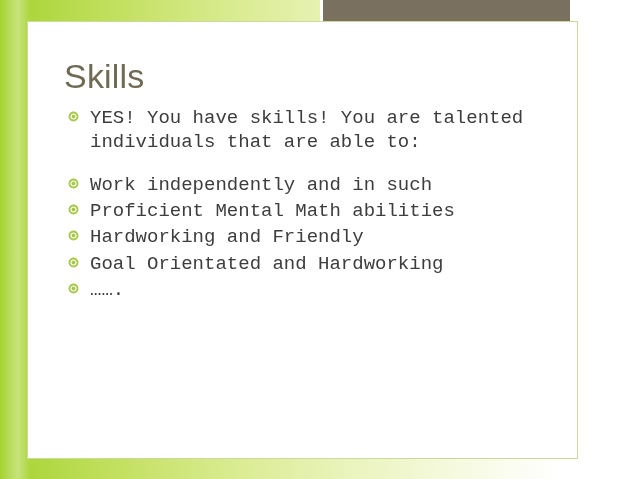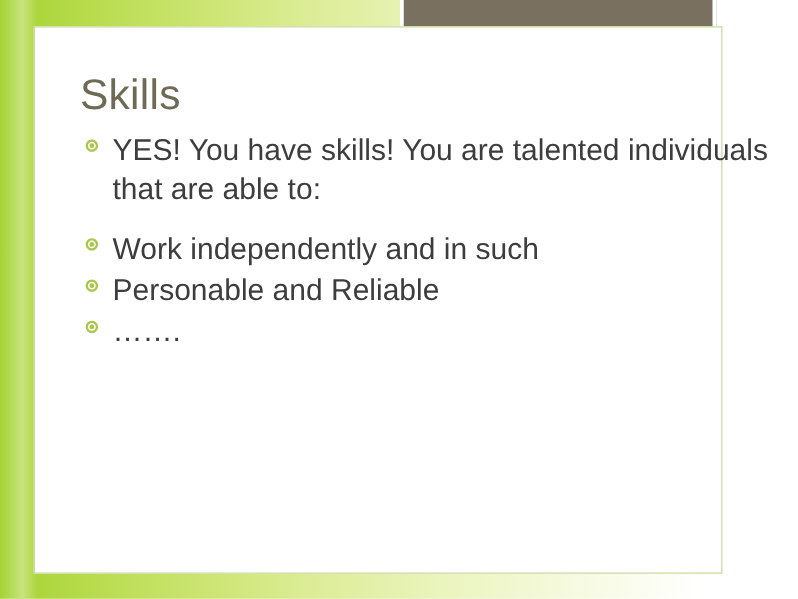--- a/index.html
+++ b/index.html
@@ -71,23 +71,23 @@
     width: 560px;
     list-style: none;
     margin: 0;
     padding: 0;
   }
   .item {
     position: relative;
     padding-left: 24px;
     margin-bottom: 2px;
     color: #3d3d3d;
-    font-size: 24px;
+    font-size: 19px;
     line-height: 1.28;
-    font-family: Liberation Sans, sans-serif;
+    font-family: Liberation Mono, monospace;
   }
   .item .bullet {
     position: absolute;
     left: 2px;
     top: 5px;
     width: 11px;
     height: 11px;
     display: block;
   }
   .item .bullet svg { display: block; }
@@ -127,21 +127,39 @@
           </span>
           <span class="txt">Work independently and in such</span>
         </li>
         <li class="item">
           <span class="bullet">
             <svg viewBox="0 0 12 12" width="11" height="11">
               <path d="M6 0.6 C8.9 0.6 11.4 3.1 11.4 6 C11.4 8.9 8.9 11.4 6 11.4 C3.1 11.4 0.6 8.9 0.6 6 C0.6 3.1 3.1 0.6 6 0.6 Z M6 2.6 C4.1 2.6 2.6 4.1 2.6 6 C2.6 7.9 4.1 9.4 6 9.4 C7.9 9.4 9.4 7.9 9.4 6 C9.4 4.1 7.9 2.6 6 2.6 Z" fill="#a7c84b"></path>
               <circle cx="6" cy="6" r="2.1" fill="#a7c84b"></circle>
             </svg>
           </span>
-          <span class="txt">Personable and Reliable</span>
+          <span class="txt">Proficient Mental Math abilities</span>
+        </li>
+        <li class="item">
+          <span class="bullet">
+            <svg viewBox="0 0 12 12" width="11" height="11">
+              <path d="M6 0.6 C8.9 0.6 11.4 3.1 11.4 6 C11.4 8.9 8.9 11.4 6 11.4 C3.1 11.4 0.6 8.9 0.6 6 C0.6 3.1 3.1 0.6 6 0.6 Z M6 2.6 C4.1 2.6 2.6 4.1 2.6 6 C2.6 7.9 4.1 9.4 6 9.4 C7.9 9.4 9.4 7.9 9.4 6 C9.4 4.1 7.9 2.6 6 2.6 Z" fill="#a7c84b"></path>
+              <circle cx="6" cy="6" r="2.1" fill="#a7c84b"></circle>
+            </svg>
+          </span>
+          <span class="txt">Hardworking and Friendly</span>
+        </li>
+        <li class="item">
+          <span class="bullet">
+            <svg viewBox="0 0 12 12" width="11" height="11">
+              <path d="M6 0.6 C8.9 0.6 11.4 3.1 11.4 6 C11.4 8.9 8.9 11.4 6 11.4 C3.1 11.4 0.6 8.9 0.6 6 C0.6 3.1 3.1 0.6 6 0.6 Z M6 2.6 C4.1 2.6 2.6 4.1 2.6 6 C2.6 7.9 4.1 9.4 6 9.4 C7.9 9.4 9.4 7.9 9.4 6 C9.4 4.1 7.9 2.6 6 2.6 Z" fill="#a7c84b"></path>
+              <circle cx="6" cy="6" r="2.1" fill="#a7c84b"></circle>
+            </svg>
+          </span>
+          <span class="txt">Goal Orientated and Hardworking</span>
         </li>
         <li class="item">
           <span class="bullet">
             <svg viewBox="0 0 12 12" width="11" height="11">
               <path d="M6 0.6 C8.9 0.6 11.4 3.1 11.4 6 C11.4 8.9 8.9 11.4 6 11.4 C3.1 11.4 0.6 8.9 0.6 6 C0.6 3.1 3.1 0.6 6 0.6 Z M6 2.6 C4.1 2.6 2.6 4.1 2.6 6 C2.6 7.9 4.1 9.4 6 9.4 C7.9 9.4 9.4 7.9 9.4 6 C9.4 4.1 7.9 2.6 6 2.6 Z" fill="#a7c84b"></path>
               <circle cx="6" cy="6" r="2.1" fill="#a7c84b"></circle>
             </svg>
           </span>
           <span class="txt">…….</span>
         </li>

